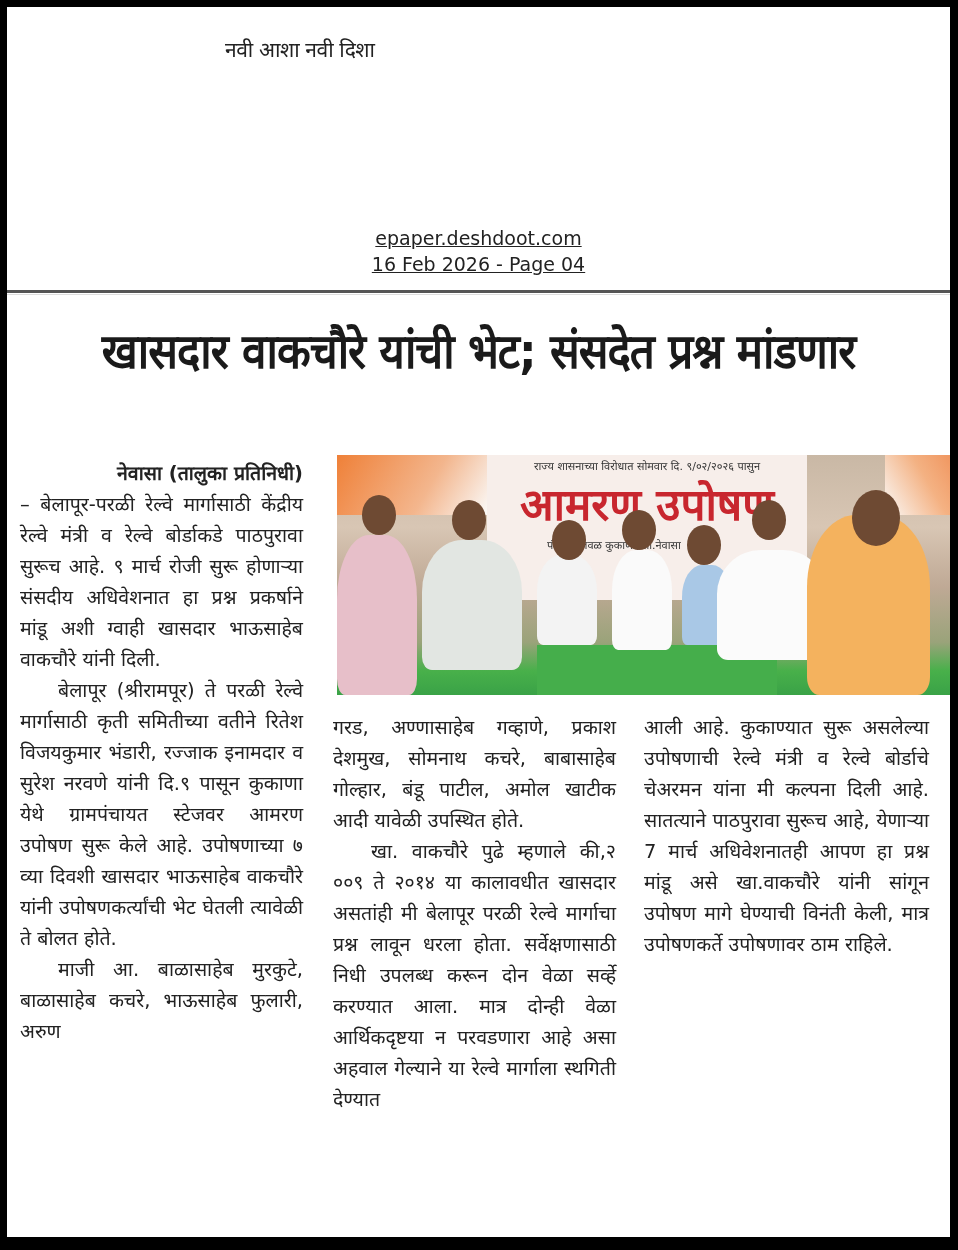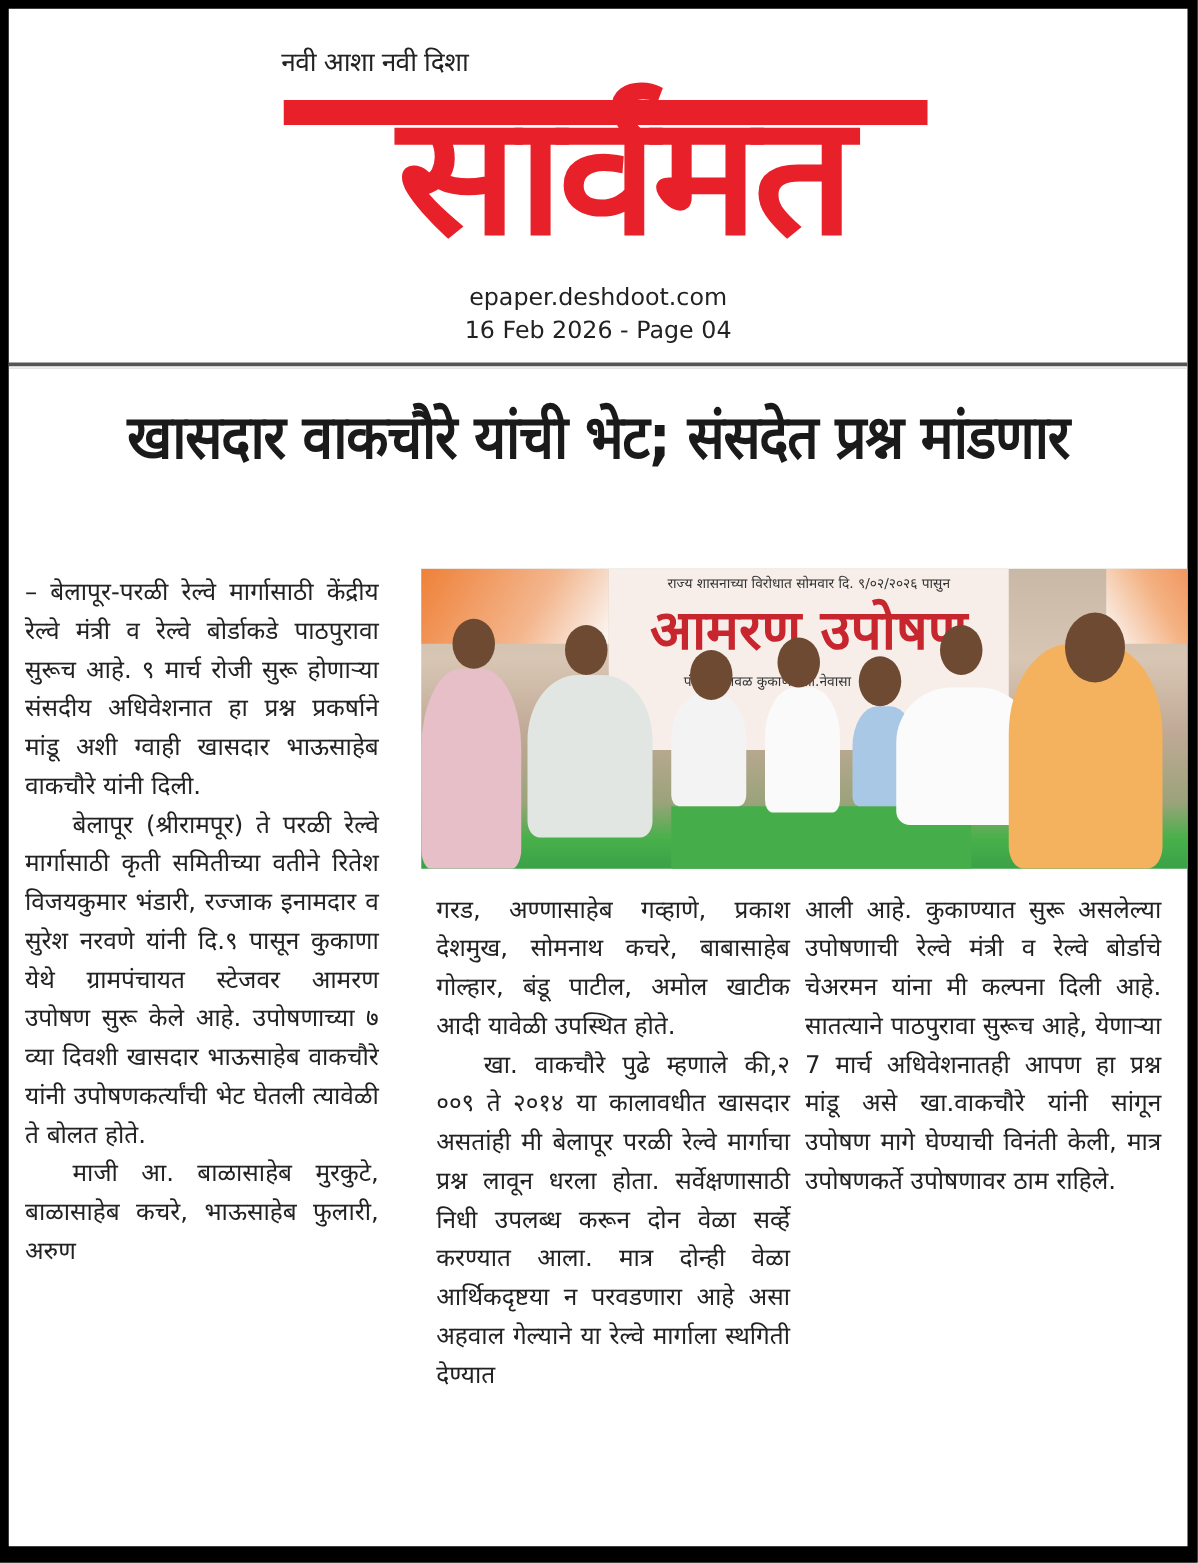--- a/index.html
+++ b/index.html
@@ -17,21 +17,21 @@
     position: absolute; left: 200px; top: 30px; width: 560px; height: 200px;
   }
   .logo-text {
     position: absolute; left: 0; top: 24px; width: 540px; text-align: center;
     font-family: "DejaVu Sans", sans-serif; font-weight: bold; font-size: 132px; line-height: 160px;
     color: #e8202a; letter-spacing: -4px; transform: scaleX(1.08); transform-origin: left center;
   }
   .logo-bar { position: absolute; left: 20px; top: 43px; width: 515px; height: 20px; background: #e8202a; }
   .site {
     position: absolute; left: 0; width: 943px; text-align: center; top: 218px;
-    font-family: "DejaVu Sans", sans-serif; font-size: 19px; color: #222; line-height: 26px;
+    font-family: "DejaVu Sans", sans-serif; font-size: 19px; color: #222; line-height: 26px; text-decoration: underline;
   }
   .rule { position: absolute; left: 0; top: 283px; width: 943px; height: 3px; background: #555; }
   .rule2 { position: absolute; left: 0; top: 287px; width: 943px; height: 1px; background: #ddd; }
 
   .headline {
     position: absolute; left: 0; top: 316px; width: 943px; text-align: center;
     font-family: "DejaVu Sans", sans-serif; font-weight: bold; font-size: 44px; line-height: 56px;
     color: #1a1a1a; letter-spacing: -1px; transform: scaleY(1.1);
   }
   .subhead {
@@ -40,21 +40,21 @@
     color: #e0232b; letter-spacing: -0.5px;
   }
 
   .col {
     position: absolute; font-family: "DejaVu Sans", sans-serif; font-size: 19.5px; line-height: 31px;
     color: #222; text-align: justify; text-align-last: left;
   }
   .col p { margin: 0; }
   .col .indent { text-indent: 38px; }
   .col1 { left: 13px; top: 451px; width: 283px; }
-  .col2 { left: 342px; top: 705px; width: 283px; }
+  .col2 { left: 326px; top: 705px; width: 283px; }
   .col3 { left: 637px; top: 705px; width: 285px; }
   .dateline { font-weight: bold; }
 
   .photo {
     position: absolute; left: 330px; top: 448px; width: 668px; height: 240px; overflow: hidden;
     background: linear-gradient(180deg, #c9b8a5 0%, #d8c6b4 30%, #bfa995 55%, #9aa37a 78%, #48b04a 90%, #3aa247 100%);
   }
   .banner {
     position: absolute; left: 150px; top: 0; width: 320px; height: 145px; background: #f7eeea;
   }
@@ -82,36 +82,33 @@
   .h1 { left: 25px; top: 40px; } .h2 { left: 115px; top: 45px; } .h3 { left: 215px; top: 65px; }
   .h4 { left: 285px; top: 55px; } .h5 { left: 350px; top: 70px; } .h6 { left: 415px; top: 45px; }
   .h7 { left: 515px; top: 35px; width: 48px; height: 56px; }
 </style>
 </head>
 <body>
 
 <div class="frame">
 
   <div class="masthead">
-    <div class="logo">
-      <div class="logo-bar"></div>
-      <div class="logo-text">सार्वमत</div>
-    </div>
     <div class="tagline">नवी आशा नवी दिशा</div>
     <div class="site">
       <div>epaper.deshdoot.com</div>
       <div>16 Feb 2026 - Page 04</div>
     </div>
   </div>
   <div class="rule"></div>
   <div class="rule2"></div>
 
   <div class="headline">खासदार वाकचौरे यांची भेट; संसदेत प्रश्न मांडणार</div>
 
   <div class="col col1">
+    <p class="indent" style="text-align:right;text-align-last:right;"><span class="dateline">नेवासा (तालुका प्रतिनिधी)</span></p>
     <p>– बेलापूर-परळी रेल्वे मार्गासाठी केंद्रीय रेल्वे मंत्री व रेल्वे बोर्डाकडे पाठपुरावा सुरूच आहे. ९ मार्च रोजी सुरू होणाऱ्या संसदीय अधिवेशनात हा प्रश्न प्रकर्षाने मांडू अशी ग्वाही खासदार भाऊसाहेब वाकचौरे यांनी दिली.</p>
     <p class="indent">बेलापूर (श्रीरामपूर) ते परळी रेल्वे मार्गासाठी कृती समितीच्या वतीने रितेश विजयकुमार भंडारी, रज्जाक इनामदार व सुरेश नरवणे यांनी दि.९ पासून कुकाणा येथे ग्रामपंचायत स्टेजवर आमरण उपोषण सुरू केले आहे. उपोषणाच्या ७ व्या दिवशी खासदार भाऊसाहेब वाकचौरे यांनी उपोषणकर्त्यांची भेट घेतली त्यावेळी ते बोलत होते.</p>
     <p class="indent">माजी आ. बाळासाहेब मुरकुटे, बाळासाहेब कचरे, भाऊसाहेब फुलारी, अरुण</p>
   </div>
 
   <div class="photo">
     <div class="orange-l"></div>
     <div class="orange-r"></div>
     <div class="banner">
       <div class="banner-top">राज्य शासनाच्या विरोधात सोमवार दि. ९/०२/२०२६ पासुन</div>

